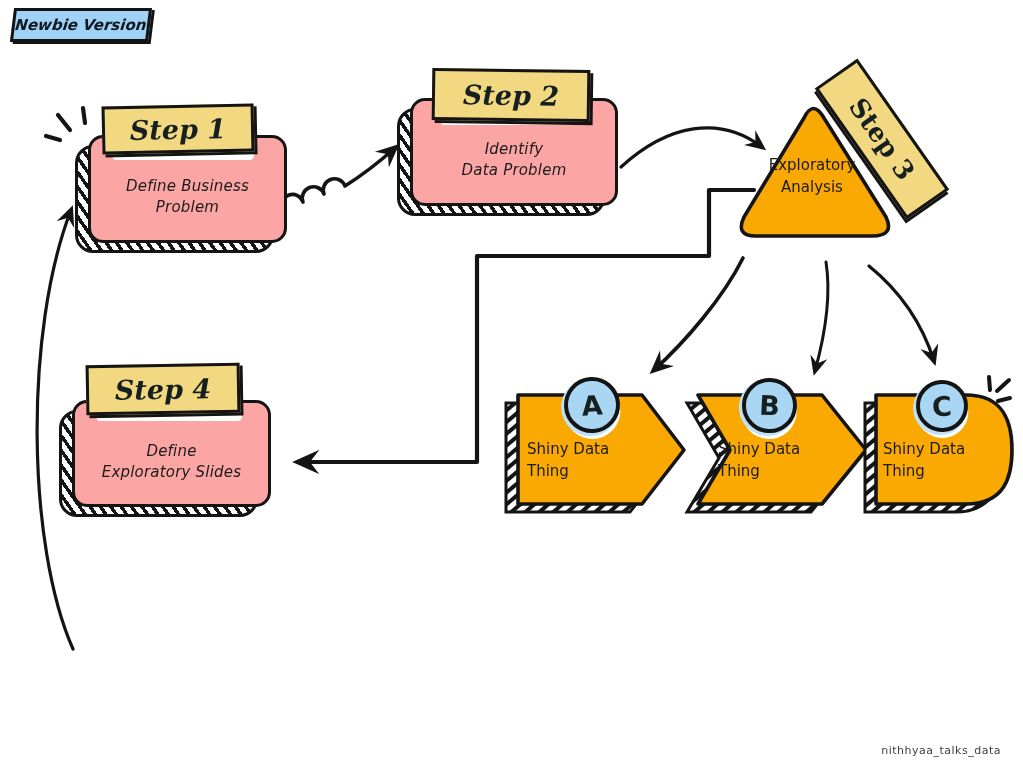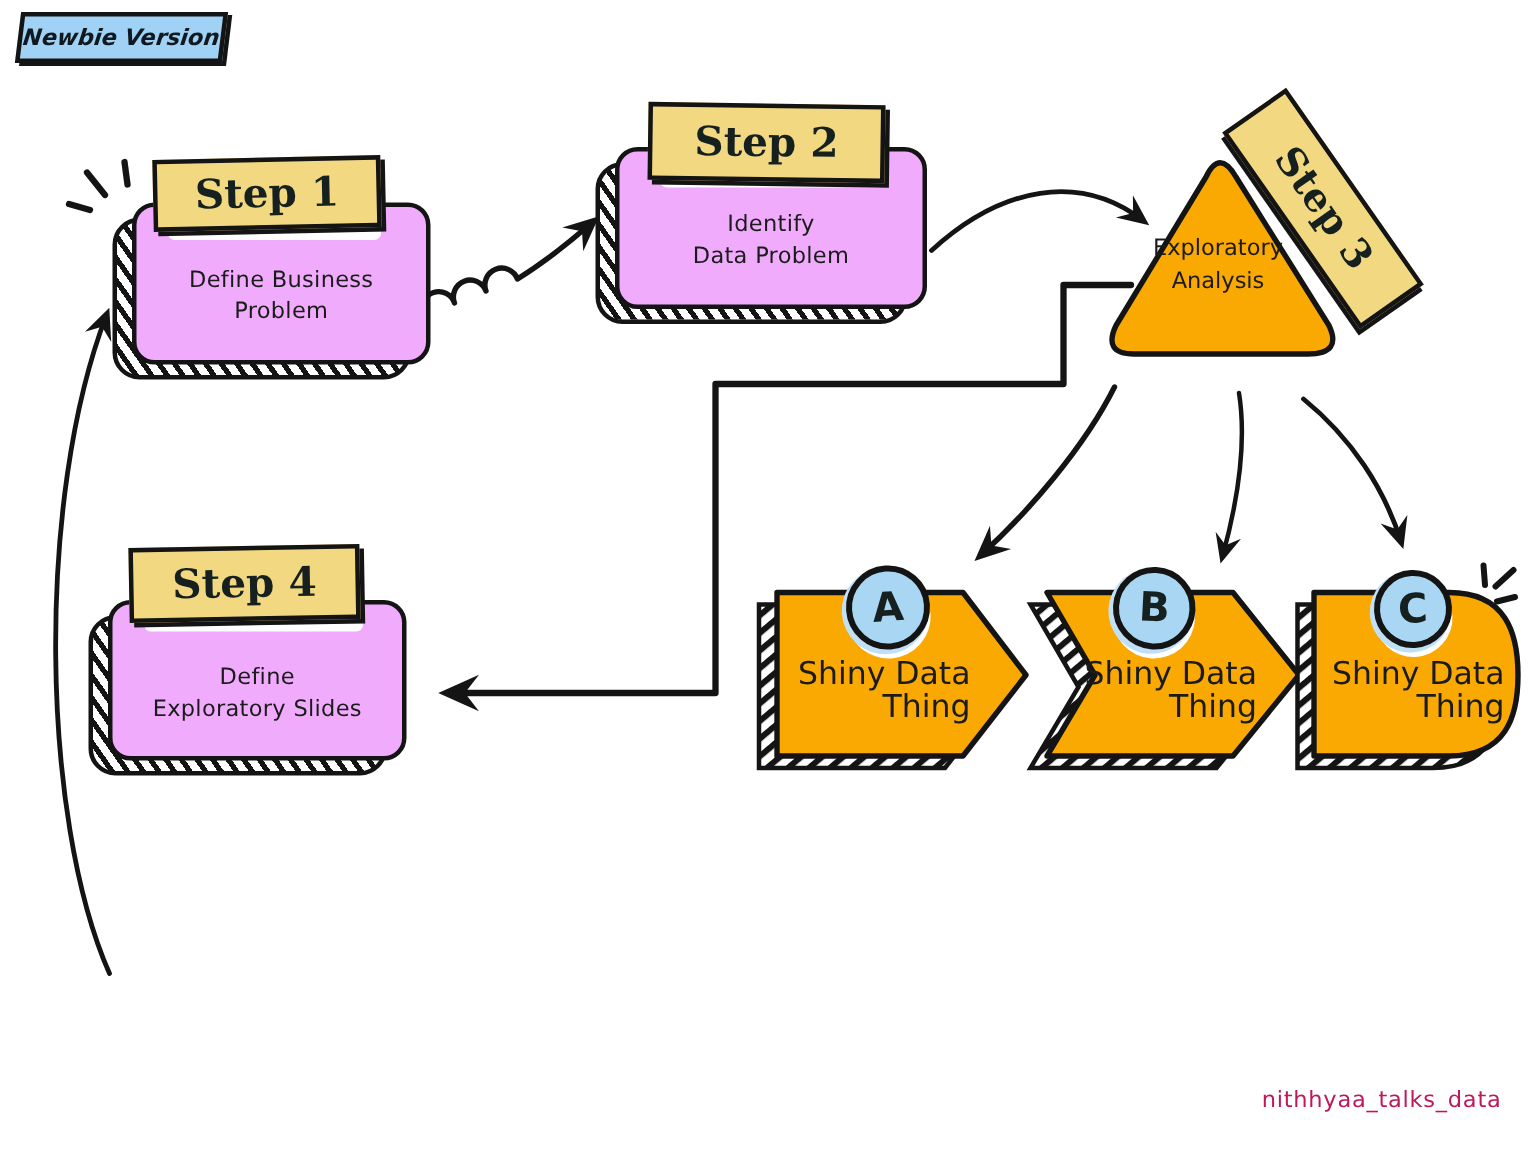--- a/index.html
+++ b/index.html
@@ -4,30 +4,30 @@
 <style>
   html,body{margin:0;padding:0;background:#ffffff;}
   #canvas{
     position:relative;width:1023px;height:767px;background:#fff;overflow:hidden;
     font-family:"DejaVu Sans",sans-serif;color:#1b1b1b;
   }
   
   #connectors{position:absolute;left:0;top:0;width:1023px;height:767px;pointer-events:none;}
 
   
-  .stepcard{position:absolute;}
+  .stepcard{position:absolute;font-style:italic;}
   .stepcard .hatch-shadow{
     position:absolute;left:0;top:0;right:0;bottom:0;
     transform:translate(-13px,10px);
     background:repeating-linear-gradient(55deg,#141414 0 3.5px,#ffffff 3.5px 8.5px);
     border:3px solid #141414;border-radius:18px;
   }
   .stepcard .box{
     position:absolute;left:0;top:0;right:0;bottom:0;
-    background:#f0abfc;border:3px solid #141414;border-radius:15px;
+    background:#fca5a5;border:3px solid #141414;border-radius:15px;
     display:flex;flex-direction:column;align-items:center;justify-content:center;
     text-align:center;font-size:15px;line-height:21px;letter-spacing:.2px;
     padding-top:16px;box-sizing:border-box;
   }
   .tab{
     position:absolute;background:#F2D981;border:3px solid #141414;
     box-shadow:3px 3px 0 0 #141414;
     display:flex;align-items:center;justify-content:center;
     font-family:"DejaVu Serif",serif;font-weight:700;font-size:27px;color:#15201f;
     box-sizing:border-box;z-index:3;
@@ -42,41 +42,41 @@
     font-size:15px;line-height:22px;
   }
   #step3-tab{
     left:802px;top:113px;width:160px;height:52px;
     transform:rotate(55deg);font-size:26px;
   }
   
   .shiny{position:absolute;}
   .shiny .shape-svg{position:absolute;left:0;top:0;}
   .shiny .shiny-text{
-    position:absolute;top:48px;width:120px;text-align:right;
-    font-size:21px;line-height:22px;z-index:2;
+    position:absolute;top:48px;width:120px;text-align:left;
+    font-size:15px;line-height:22px;z-index:2;
   }
   .letter-badge{
     position:absolute;border-radius:50%;
     background:#A9D7F3;border:4px solid #141414;
     display:flex;align-items:center;justify-content:center;
     font-weight:700;font-size:27px;color:#15201f;z-index:4;
     box-shadow:-2px 2px 0 1px #bfe0f6, 0 6px 0 0 #ffffff;
   }
   
   #newbie-badge{
     position:absolute;left:12px;top:8px;width:132px;height:28px;
     background:#9FD2F4;border:3px solid #141414;box-shadow:3px 2px 0 0 #141414;
     transform:skewX(-7deg);
     display:flex;align-items:center;justify-content:center;
     font-style:italic;font-weight:700;font-size:15px;color:#101820;
   }
   
   #watermark{
-    position:absolute;right:22px;bottom:25px;font-size:15px;color:#be185d;letter-spacing:.5px;
+    position:absolute;right:22px;bottom:10px;font-size:11px;color:#404040;letter-spacing:.5px;
   }
 </style>
 </head>
 <body>
 
 <div id="canvas">
 
   <svg id="connectors" width="1023" height="767" viewBox="0 0 1023 767">
     <defs>
       <marker id="arr" viewBox="0 0 10 10" refX="7.5" refY="5" markerWidth="6.5" markerHeight="6.5" orient="auto-start-reverse">

